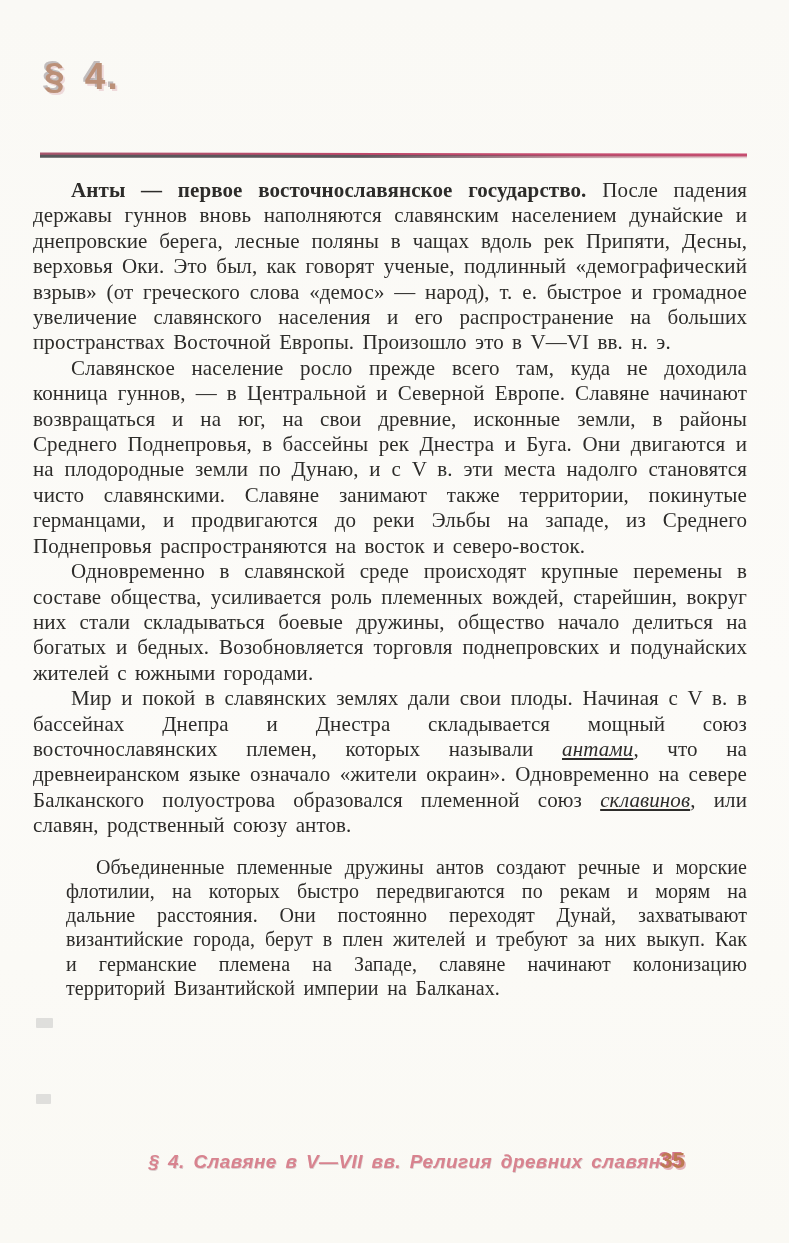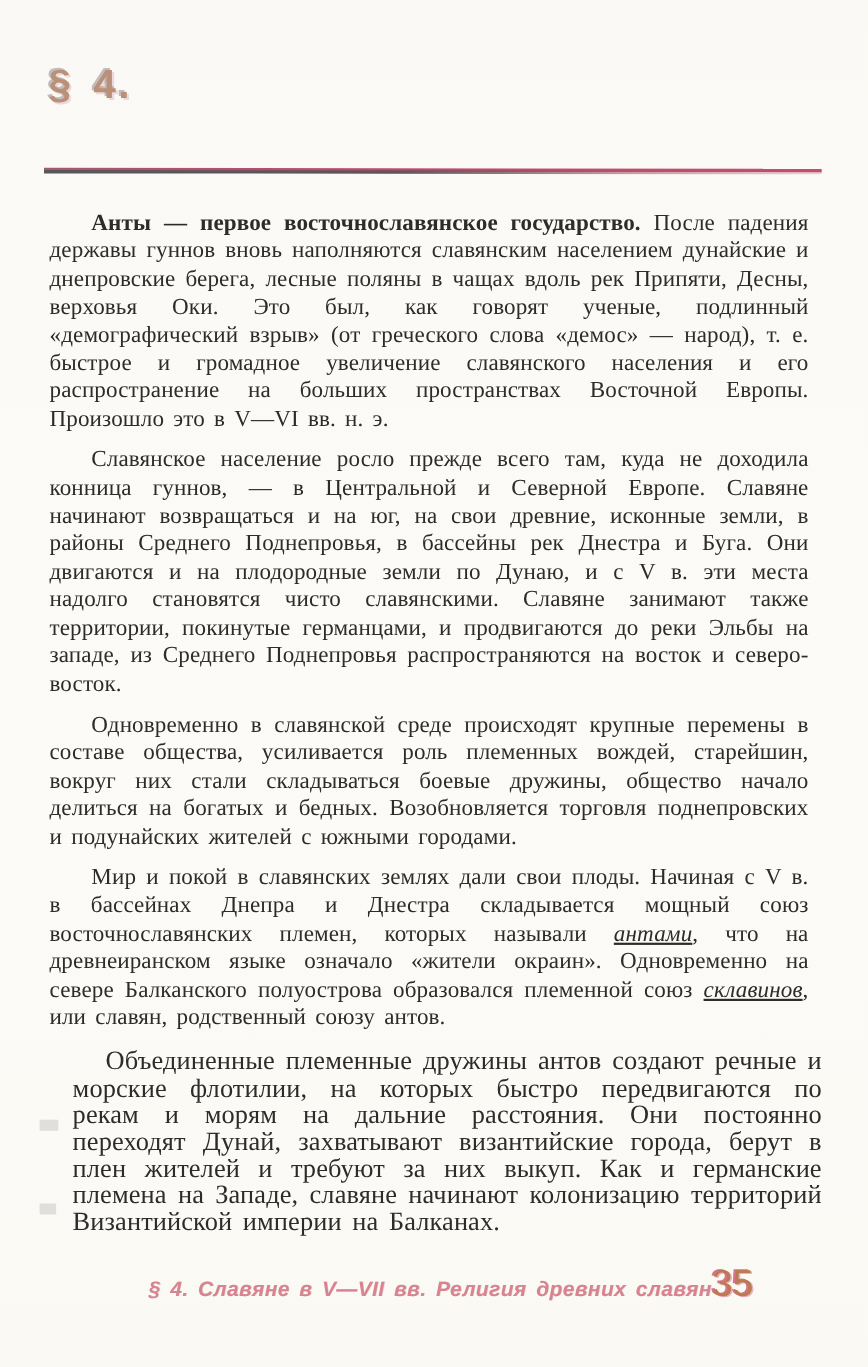--- a/index.html
+++ b/index.html
@@ -47,52 +47,52 @@
     transform:rotate(.08deg);
   }
   .title-rule .rule-dark{
     position:absolute;left:0;top:3px;width:100%;height:2.6px;
     background:linear-gradient(to right,var(--rule-gray) 0%,#5d565c 45%,rgba(150,80,100,.55) 75%,rgba(170,85,108,.25) 100%);
     transform:rotate(.06deg);
   }
   
   .body-text{position:absolute;left:33px;top:178px;width:714px;}
   .para{
-    margin:12px;text-align:justify;text-indent:38px;
+    margin:0;text-align:justify;text-indent:38px;
     font-size:21px;line-height:25.4px;
     color:var(--body-ink);
     word-spacing:3px;letter-spacing:.1px;
     hyphens:auto;-webkit-hyphens:auto;
   }
   .para b{font-weight:bold;}
   .para i{font-style:italic;text-decoration:underline;}
   .para.small{
     margin-top:16px;margin-left:33px;width:681px;
-    font-size:24px;line-height:24.3px;text-indent:30px;
+    font-size:20px;line-height:24.3px;text-indent:30px;
     word-spacing:3.5px;
   }
   
   .artifact{position:absolute;background:#d9d9d7;border-radius:1px;opacity:.85;}
   .artifact.a1{left:36px;top:1018px;width:17px;height:10px;}
   .artifact.a2{left:36px;top:1094px;width:15px;height:10px;}
   
   .running-footer{
     position:absolute;right:104px;top:1150px;
     display:flex;align-items:baseline;
     font-family:"Liberation Sans","DejaVu Sans",sans-serif;
     white-space:nowrap;
   }
   .running-title{
     font-style:italic;font-weight:bold;font-size:19px;
     color:var(--footer-pink);
     letter-spacing:.4px;word-spacing:3px;
     text-shadow:.6px .6px 0 rgba(150,110,118,.3);
   }
   .page-number{
-    font-size:34px;font-weight:normal;line-height:1;
+    font-size:22px;font-weight:bold;line-height:1;
     color:var(--pagenum-tan);
     text-shadow:-2px -1px 0 rgba(202,94,118,.85), 1.5px 1.5px 0 rgba(202,94,118,.45);
   }
 </style>
 </head>
 <body>
 
 <div class="page">
 
   <header>

